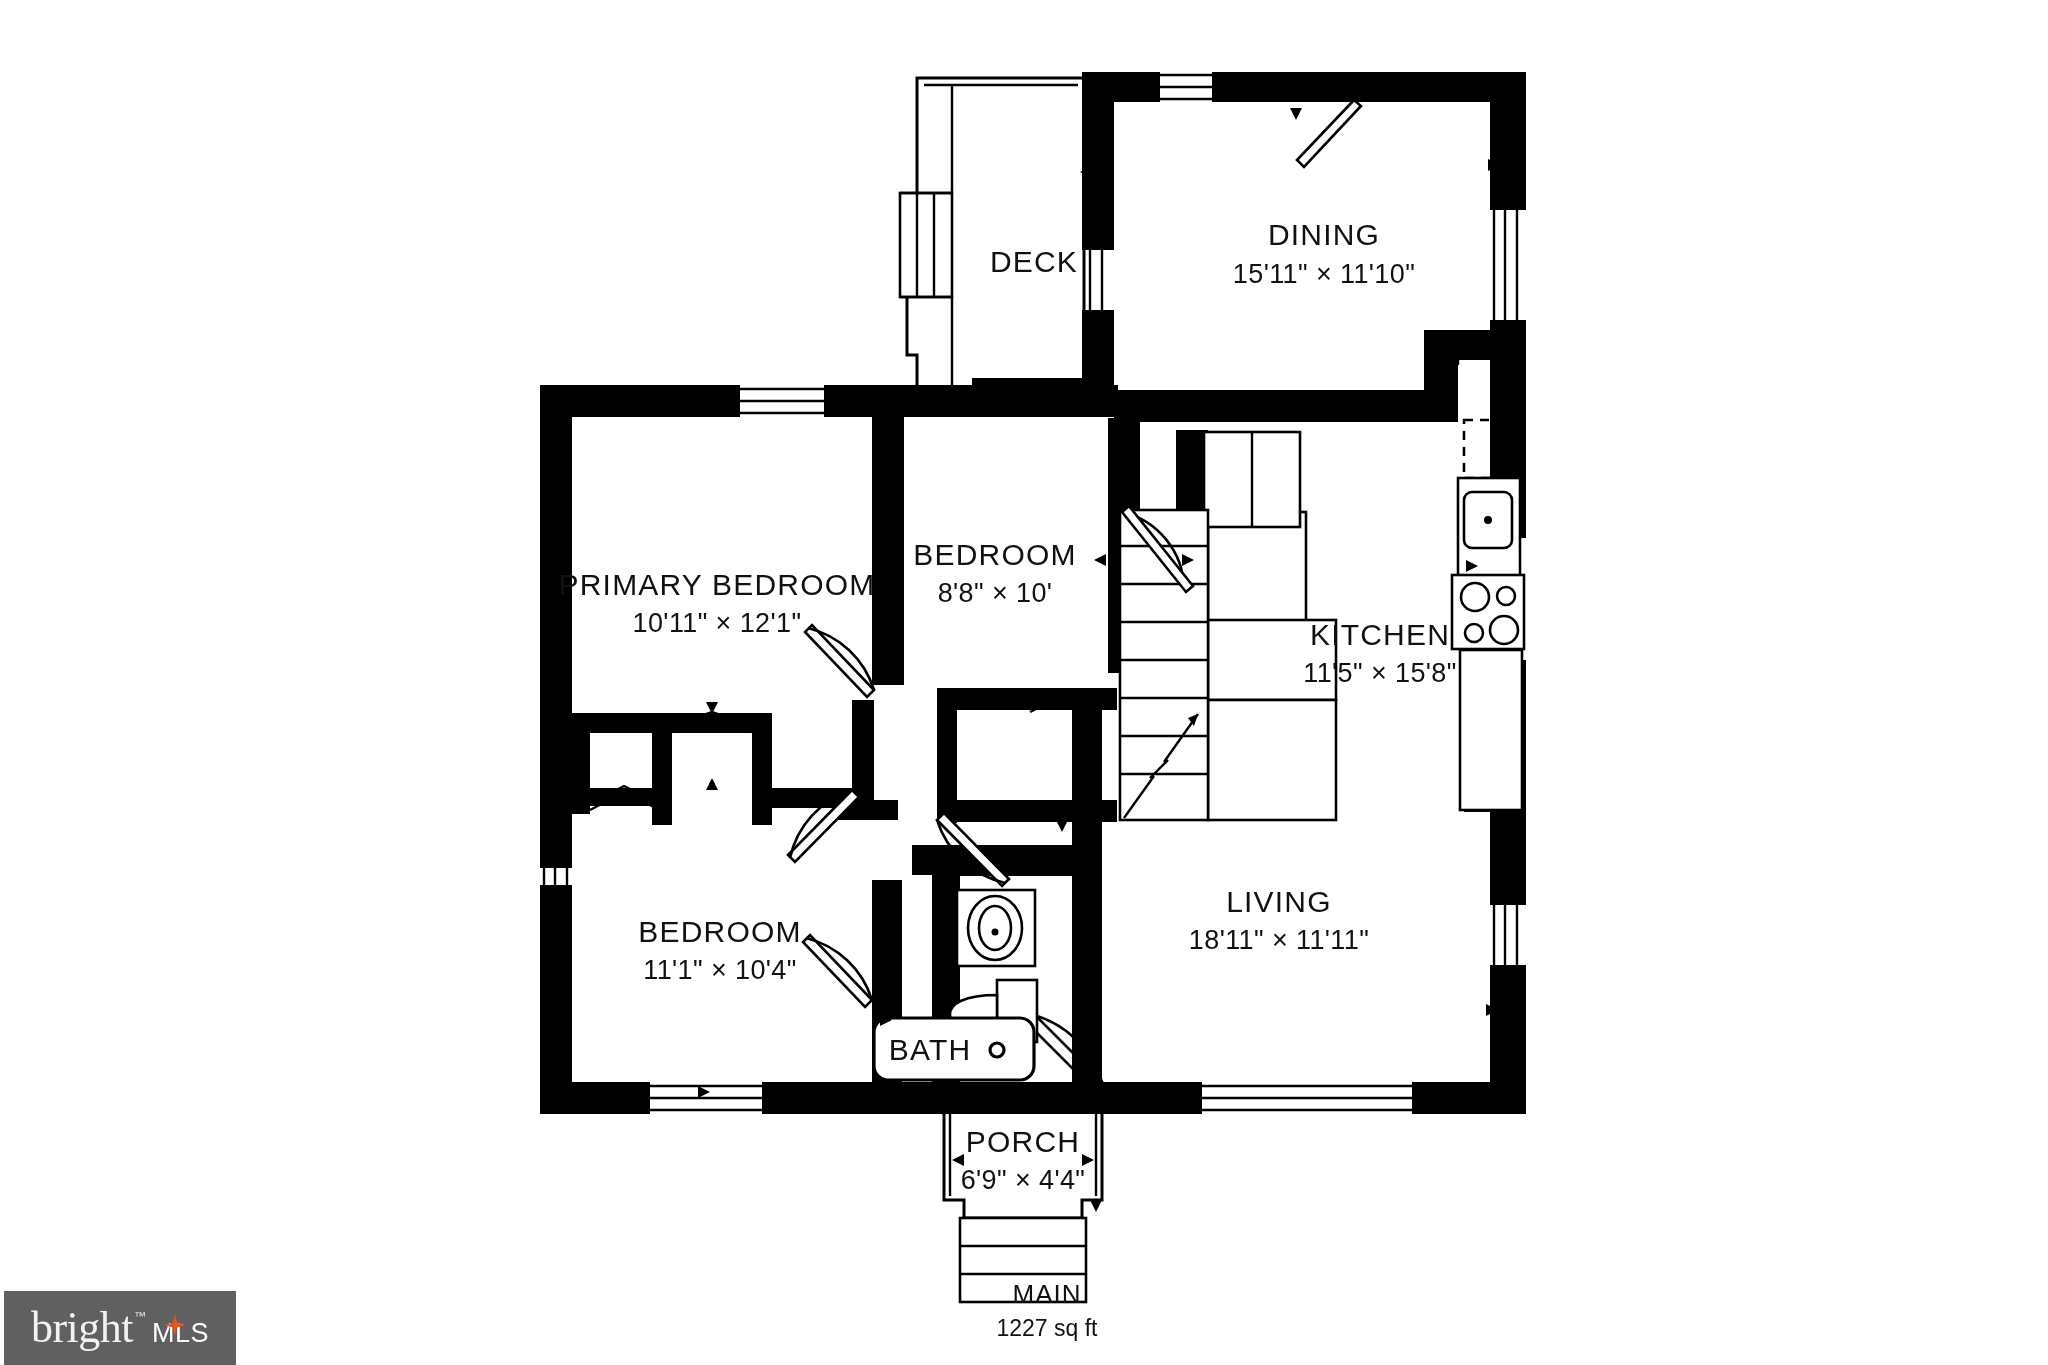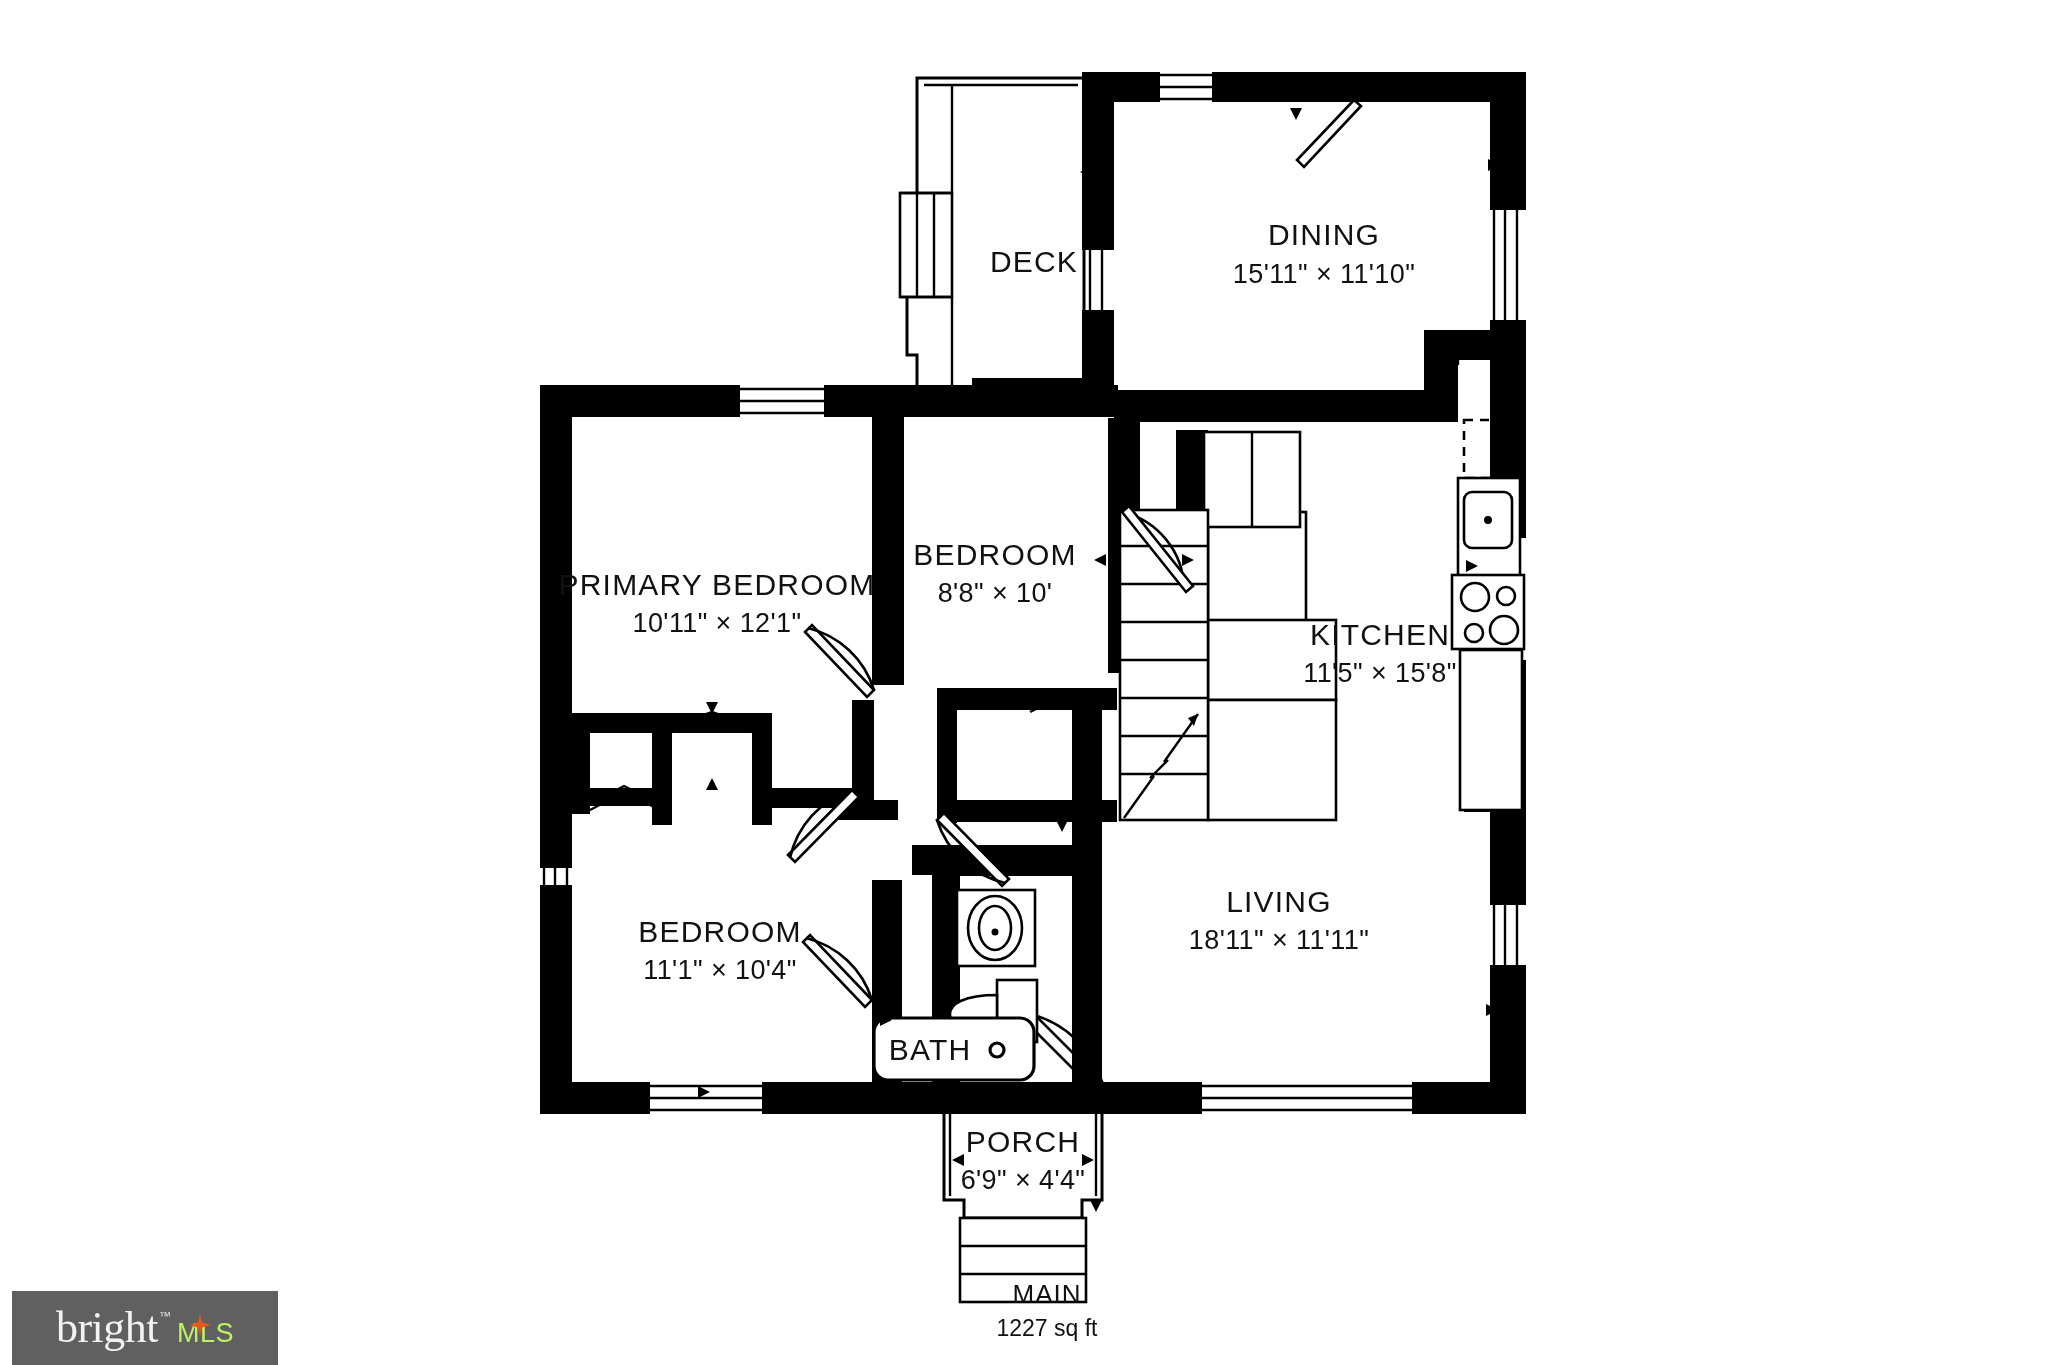--- a/index.html
+++ b/index.html
@@ -67,23 +67,23 @@
   .footer-area {
     font-size: 23px;
     fill: #111111;
     font-family: "Liberation Sans", sans-serif;
     text-anchor: middle;
   }
 
   
   #watermark {
     position: absolute;
-    left: 12px;
+    left: 4px;
     bottom: 0;
-    width: 266px;
+    width: 232px;
     height: 74px;
     background: #606060;
     display: flex;
     align-items: center;
     justify-content: center;
   }
   #watermark .wm-inner {
     position: relative;
     display: flex;
     align-items: baseline;
@@ -108,21 +108,21 @@
     font-family: "Liberation Sans", sans-serif;
     font-size: 12px;
     color: #e8e8e8;
     position: relative;
     top: -22px;
     left: 1px;
   }
   #watermark .wm-mls {
     font-family: "Liberation Sans", sans-serif;
     font-size: 27px;
-    color: #bef264;
+    color: #ffffff;
     letter-spacing: 0.5px;
     margin-left: 7px;
     text-align: center;
   }
 </style>
 </head>
 <body>
 
 <div id="plan-root">
 

